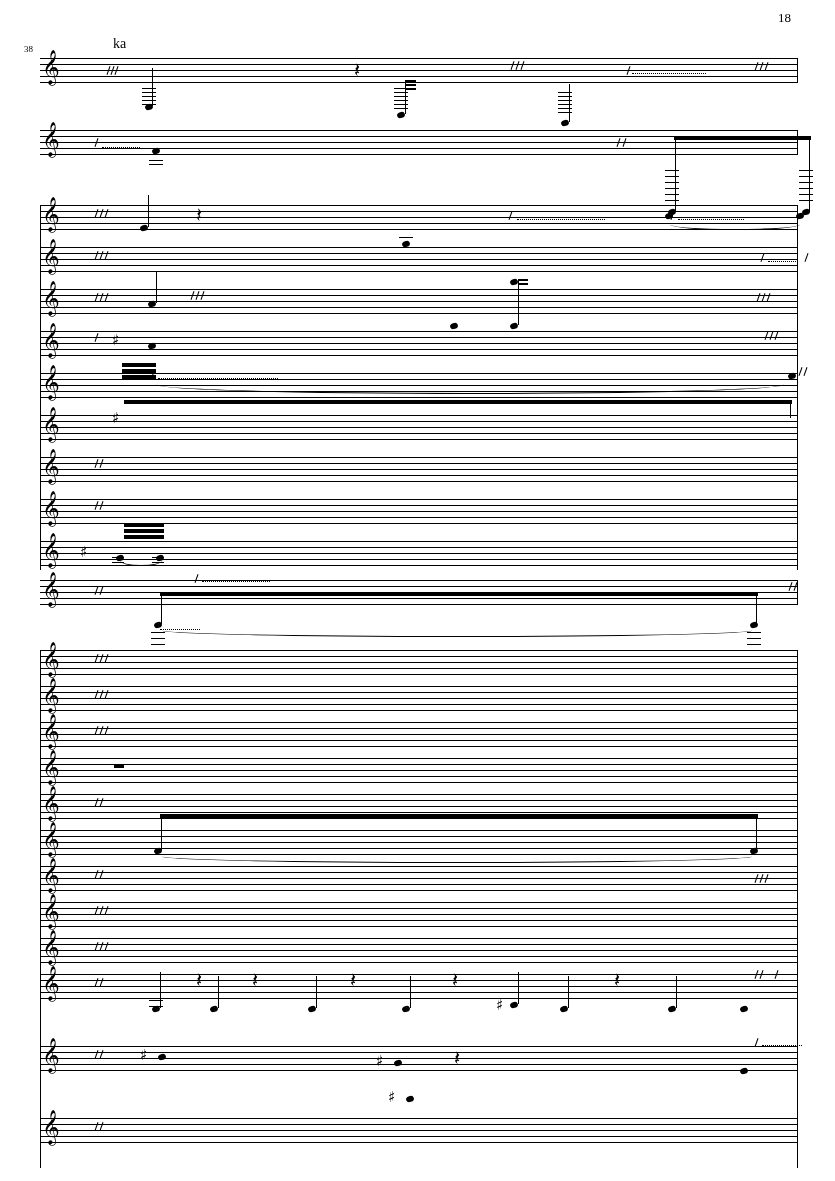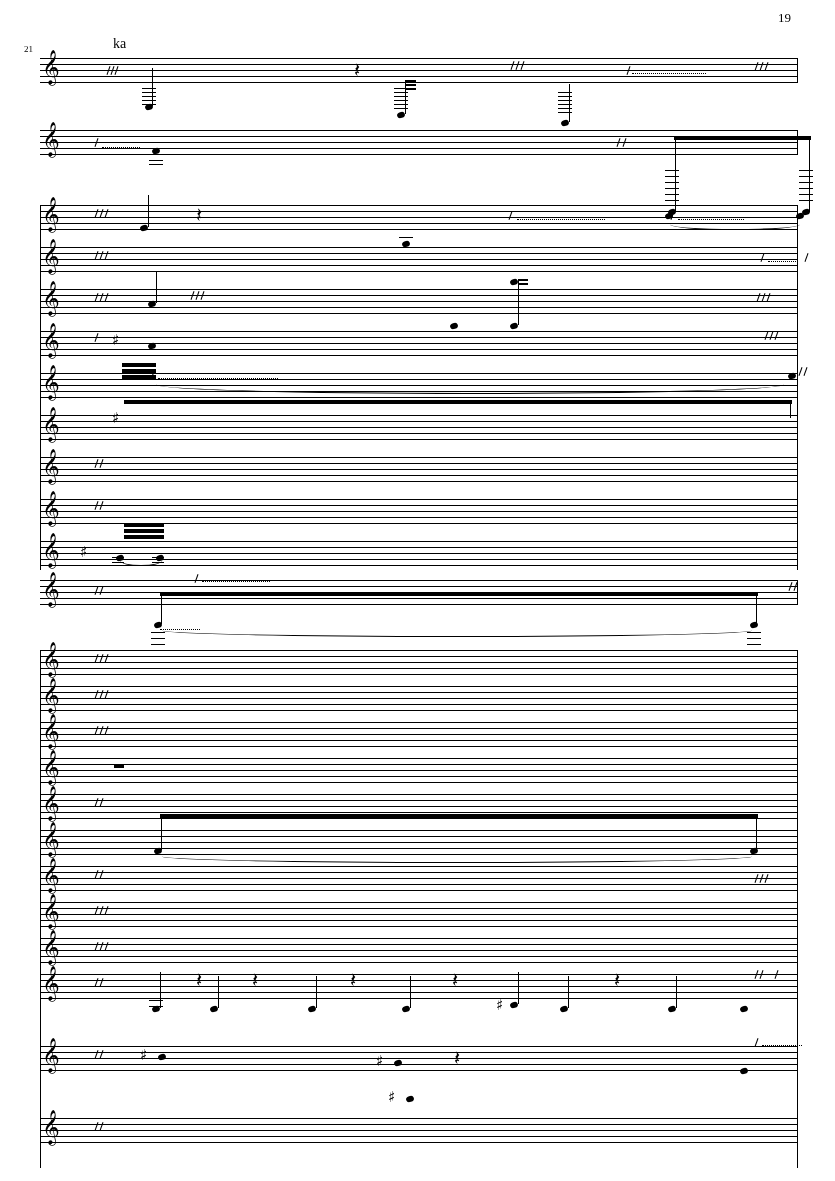--- a/index.html
+++ b/index.html
@@ -149,23 +149,23 @@
     height: 9px;
     background: #000;
     transform: rotate(20deg);
   }
 </style>
 </head>
 <body>
 
 <div class="page">
 
-  <div class="page-number">19</div>
-
-  <div class="measure-number" style="left:24px; top:44px;">21</div>
+  <div class="page-number">18</div>
+
+  <div class="measure-number" style="left:24px; top:44px;">38</div>
 
   <div class="lyric-syllable" style="left:113px; top:36px;">ka</div>
 
   <div class="system" style="left:40px; top:58px; width:758px; height:62px;">
 
     <div class="staff" style="top:0px;">
       <div class="staff-line sl0"></div>
       <div class="staff-line sl1"></div>
       <div class="staff-line sl2"></div>
       <div class="staff-line sl3"></div>

